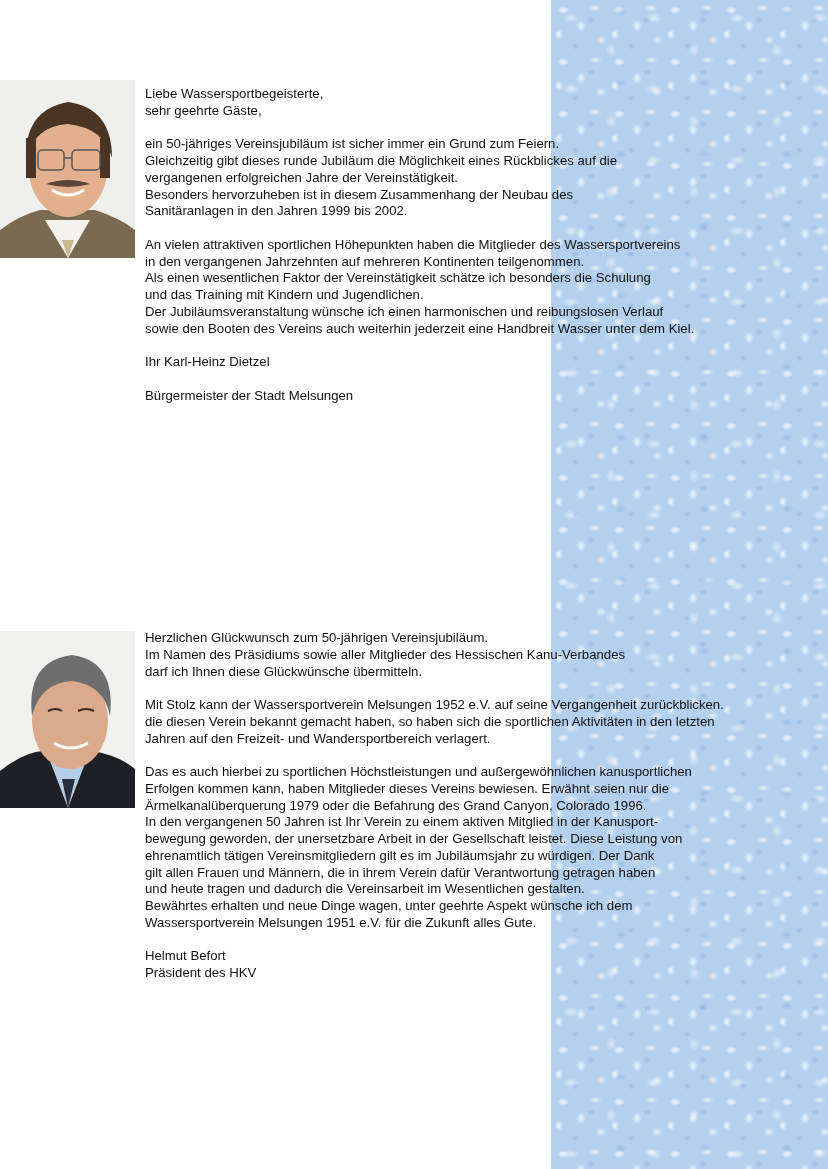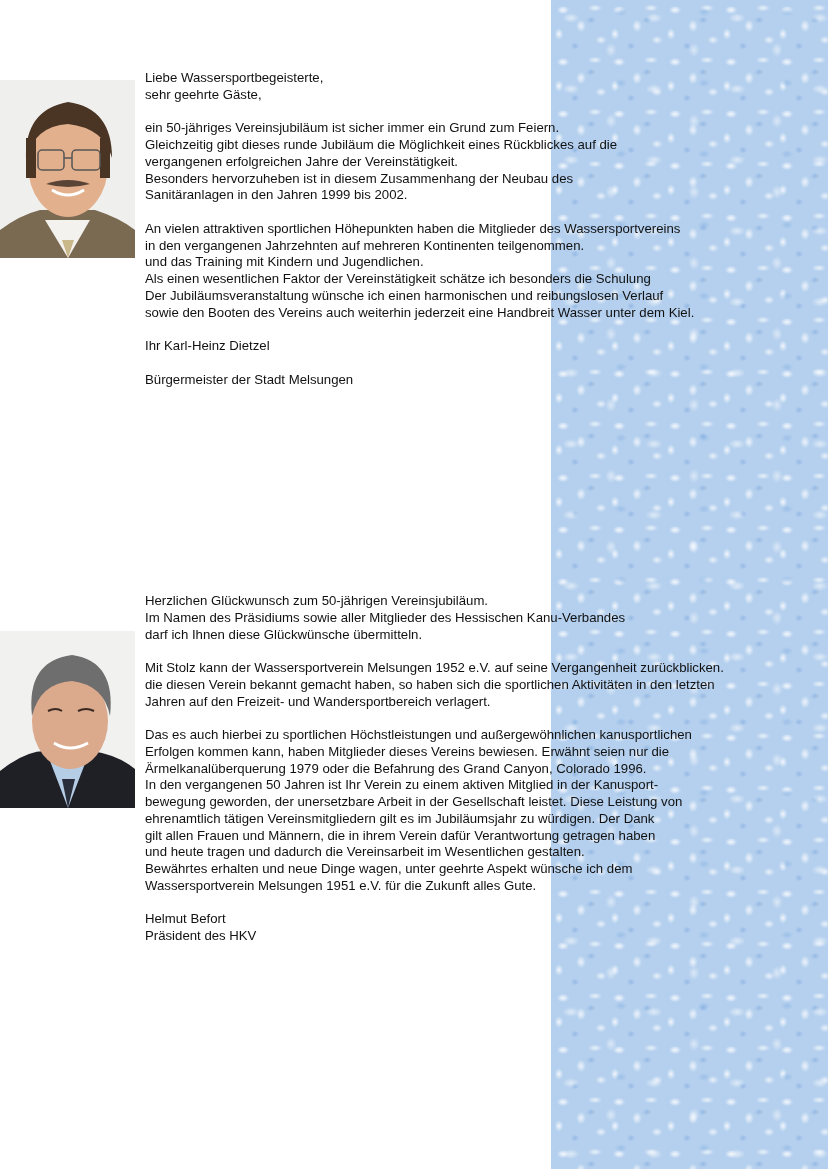--- a/index.html
+++ b/index.html
@@ -36,22 +36,22 @@
     }
     .photo svg { display: block; }
     .photo-1 { top: 80px; height: 178px; }
     .photo-2 { top: 631px; height: 177px; }
     .letter {
       position: absolute; left: 145px; width: 640px;
       font-size: 13.2px; line-height: 16.75px; z-index: 2;
     }
     .letter p { margin: 0 0 16.75px 0; }
     .letter .line { display: block; white-space: nowrap; }
-    .letter-1 { top: 70px; }
-    .letter-2 { top: 593px; }
+    .letter-1 { top: 86px; }
+    .letter-2 { top: 630px; }
   </style>
 </head>
 <body>
 
 <div class="water"></div>
 
 <div class="photo photo-1">
   <svg width="135" height="178" viewBox="0 0 135 178">
     <rect width="135" height="178" fill="#efefed"></rect>
     <path d="M0 150 Q20 135 40 130 L95 130 Q120 138 135 150 L135 178 L0 178 Z" fill="#7a6a52"></path>
@@ -77,22 +77,22 @@
   <p>
     <span class="line">ein 50-jähriges Vereinsjubiläum ist sicher immer ein Grund zum Feiern.</span>
     <span class="line">Gleichzeitig gibt dieses runde Jubiläum die Möglichkeit eines Rückblickes auf die</span>
     <span class="line">vergangenen erfolgreichen Jahre der Vereinstätigkeit.</span>
     <span class="line">Besonders hervorzuheben ist in diesem Zusammenhang der Neubau des</span>
     <span class="line">Sanitäranlagen in den Jahren 1999 bis 2002.</span>
   </p>
   <p>
     <span class="line">An vielen attraktiven sportlichen Höhepunkten haben die Mitglieder des Wassersportvereins</span>
     <span class="line">in den vergangenen Jahrzehnten auf mehreren Kontinenten teilgenommen.</span>
+    <span class="line">Als einen wesentlichen Faktor der Vereinstätigkeit schätze ich besonders die Schulung</span>
     <span class="line">und das Training mit Kindern und Jugendlichen.</span>
-    <span class="line">Als einen wesentlichen Faktor der Vereinstätigkeit schätze ich besonders die Schulung</span>
     <span class="line">Der Jubiläumsveranstaltung wünsche ich einen harmonischen und reibungslosen Verlauf</span>
     <span class="line">sowie den Booten des Vereins auch weiterhin jederzeit eine Handbreit Wasser unter dem Kiel.</span>
   </p>
   <p>
     <span class="line">Ihr Karl-Heinz Dietzel</span>
   </p>
   <p>
     <span class="line">Bürgermeister der Stadt Melsungen</span>
   </p>
 </div>

